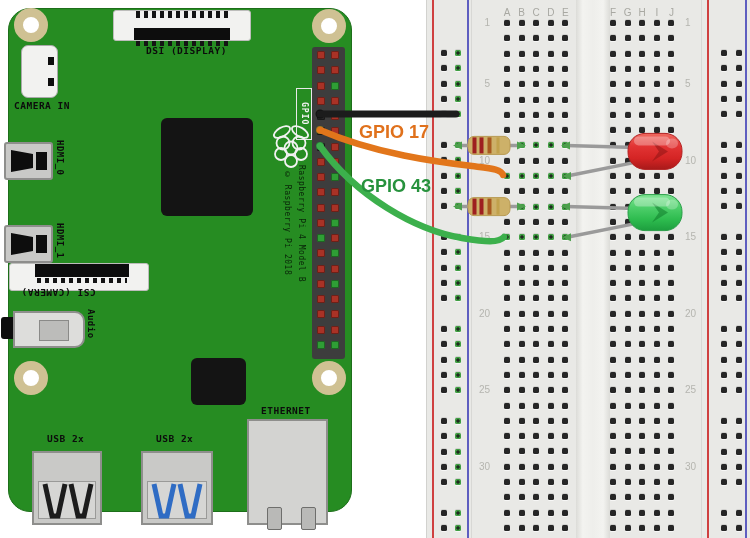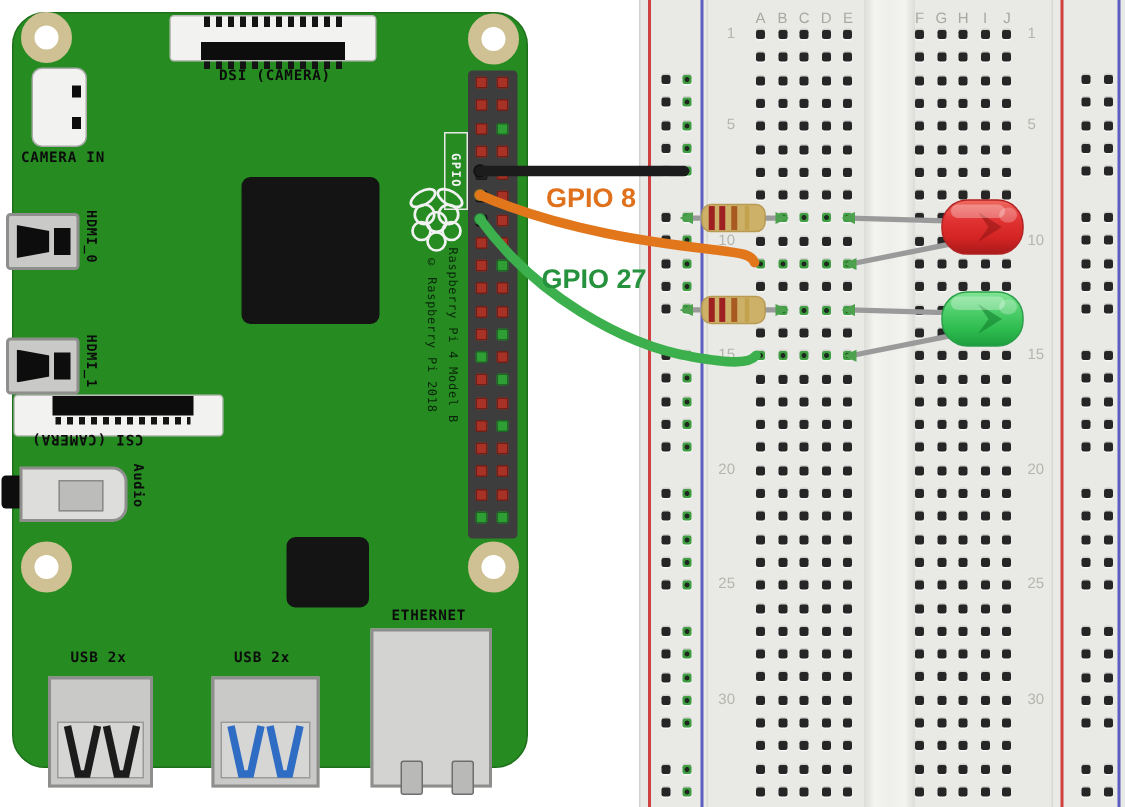--- a/index.html
+++ b/index.html
@@ -58,21 +58,21 @@
     <div class="mount" style="left:5px;top:-1px;"></div>
     <div class="mount" style="left:303px;top:0px;"></div>
     <div class="mount" style="left:5px;top:352px;"></div>
     <div class="mount" style="left:303px;top:352px;"></div>
 
     <div class="white-conn" style="left:104px;top:1px;width:138px;height:31px;border-radius:3px;">
       <div class="teeth" style="left:22px;top:0px;width:92px;height:7px;"></div>
       <div class="blackbar" style="left:20px;top:17px;width:96px;height:12px;"></div>
       <div class="teeth" style="left:22px;top:30px;width:92px;height:5px;"></div>
     </div>
-    <div class="pi-label" style="left:137px;top:36px;">DSI (CAMERA)</div>
+    <div class="pi-label" style="left:137px;top:36px;">DSI (DISPLAY)</div>
 
     <div class="white-conn" style="left:12px;top:36px;width:37px;height:53px;border-radius:7px;border-color:#aaa;">
       <div class="blackbar" style="right:3px;top:11px;width:6px;height:8px;"></div>
       <div class="blackbar" style="right:3px;top:32px;width:6px;height:8px;"></div>
     </div>
     <div class="pi-label" style="left:5px;top:91px;">CAMERA IN</div>
 
     <div class="conn" style="left:-5px;top:133px;width:49px;height:38px;border-radius:3px;">
       <div class="blackbar" style="left:5px;top:6px;width:22px;height:22px;clip-path:polygon(0 0,100% 18%,100% 82%,0 100%);"></div>
       <div class="blackbar" style="left:30px;top:8px;width:11px;height:18px;"></div>
@@ -733,15 +733,15 @@
     <line x1="567" y1="237.20000000000002" x2="640" y2="222.60000000000002" stroke="#9a9a9a" stroke-width="3.5"></line>
     <polygon points="561,206.60000000000002 570,202.60000000000002 570,210.60000000000002" fill="#4da04d"></polygon>
         <polygon points="562,237.20000000000002 571,233.20000000000002 571,241.20000000000002" fill="#4da04d"></polygon>
     <rect x="628" y="194.60000000000002" width="54" height="36" rx="17" fill="url(#grad-green-led)" stroke="#2a9e48"></rect>
     <polygon points="652,202.60000000000002 668,212.60000000000002 652,222.60000000000002 659,212.60000000000002" fill="#0f7a2a" opacity=".55"></polygon>
     <rect x="634" y="197.60000000000002" width="36" height="9" rx="4.5" fill="#fff" opacity=".3"></rect>
     <ellipse cx="672" cy="204.60000000000002" rx="6" ry="5" fill="#fff" opacity=".25"></ellipse>
   </g>
     </svg>
 
-  <div class="wire-label" style="left: 356px; top: 122px; color: rgb(224, 113, 28);">GPIO 8</div>
-  <div class="wire-label" style="left: 358px; top: 176px; color: rgb(39, 146, 61);">GPIO 27</div>
+  <div class="wire-label" style="left: 356px; top: 122px; color: rgb(224, 113, 28);">GPIO 17</div>
+  <div class="wire-label" style="left: 358px; top: 176px; color: rgb(39, 146, 61);">GPIO 43</div>
 </div>
 
 </body></html>

